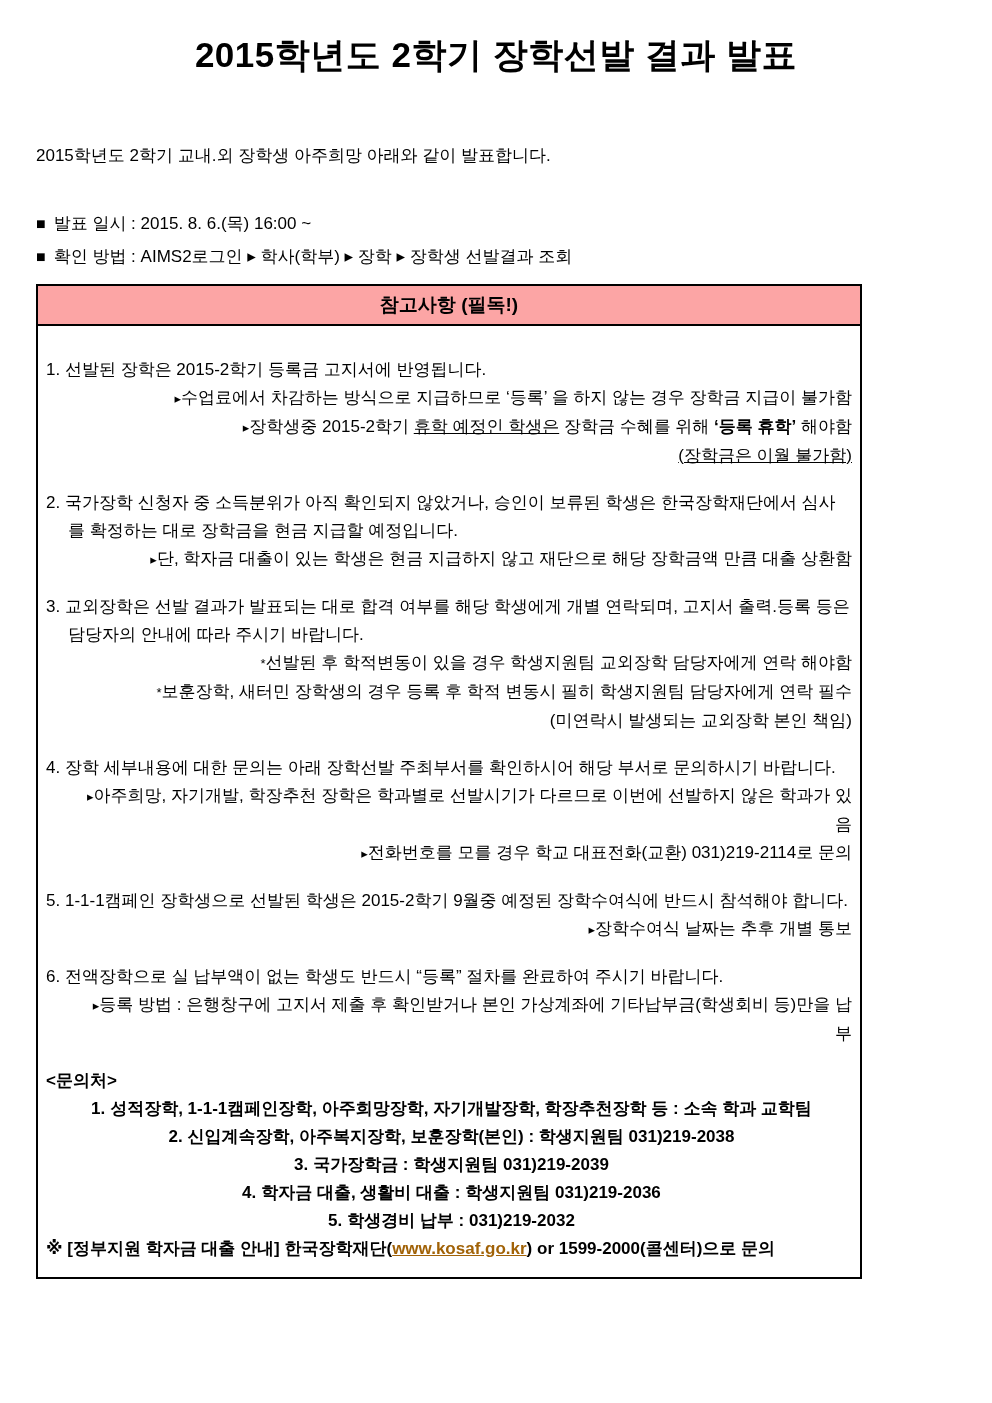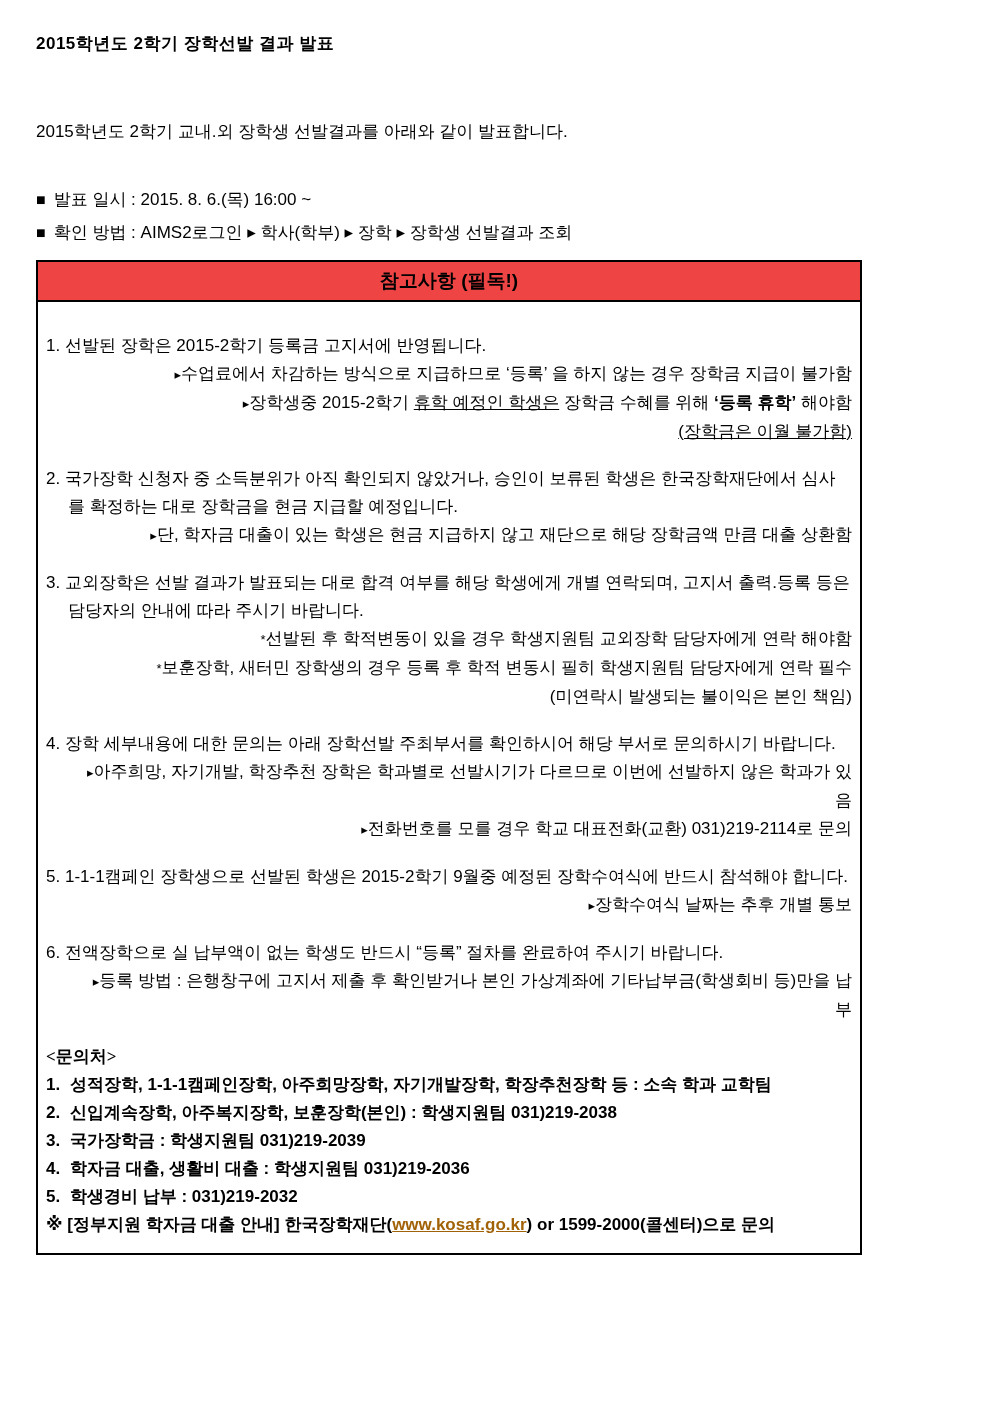--- a/index.html
+++ b/index.html
@@ -3,77 +3,77 @@
 <meta charset="utf-8">
 <style>
   html,body{margin:0;padding:0;background:#ffffff;}
   .page{
     width:992px;min-height:1403px;box-sizing:border-box;
     padding:26px 130px 40px 36px;
     font-family:"Liberation Sans","DejaVu Sans",sans-serif;
     color:#000;
   }
   .title{
-    font-size:17px;font-weight:bold;
+    font-size:35px;font-weight:bold;text-align:center;
     margin:6px -94px 8px 0;letter-spacing:0.5px;
   }
   .intro{font-size:17px;margin:64px 0 38px 0;line-height:26px;}
   .meta{font-size:17px;margin:0;line-height:33px;white-space:nowrap;}
   .meta .sq{display:inline-block;margin-right:8px;font-size:16px;}
   .notice-box{border:2px solid #000;margin-top:11px;background:#fff;}
   .notice-header{
     border-bottom:2px solid #000;
     height:38px;line-height:38px;text-align:center;
     font-weight:bold;font-size:19px;
   }
   .notice-body{padding:30px 8px 14px 8px;font-size:17px;line-height:28px;}
   .item{margin:0 0 19px 0;}
   .head{margin:0;padding-left:22px;text-indent:-22px;word-break:normal;overflow-wrap:break-word;}
   .bullet{margin:0 0 0 24px;padding-left:18px;text-indent:-18px;word-break:normal;overflow-wrap:break-word;text-align:right;}
   .bullet .mk{display:inline-block;width:18px;text-indent:0;font-size:13px;}
   .bullet.cont{text-indent:0;}
   .contacts{margin-top:9px;font-weight:bold;}
-  .c-head{margin:0;font-family:Liberation Serif, serif;}
-  .c-row{margin:0;padding-left:26px;text-indent:-26px;}
+  .c-head{margin:0;}
+  .c-row{margin:0;padding-left:26px;text-indent:-26px;text-align:center;}
   .c-row .num{display:inline-block;width:24px;text-indent:0;}
   .c-note{margin:0;}
 </style>
 </head>
 <body>
 
 <div class="page">
 
   <h1 class="title">2015학년도 2학기 장학선발 결과 발표</h1>
 
-  <p class="intro">2015학년도 2학기 교내.외 장학생 선발결과를 아래와 같이 발표합니다.</p>
+  <p class="intro">2015학년도 2학기 교내.외 장학생 아주희망 아래와 같이 발표합니다.</p>
 
   <p class="meta"><span class="sq">■</span><span>발표 일시 : 2015. 8. 6.(목) 16:00 ~</span></p>
   <p class="meta"><span class="sq">■</span><span>확인 방법 : AIMS2로그인 ▸ 학사(학부) ▸ 장학 ▸ 장학생 선발결과 조회</span></p>
 
   <div class="notice-box">
-    <div class="notice-header" style="background: #ef4444;">참고사항 (필독!)</div>
+    <div class="notice-header" style="background: #fca5a5;">참고사항 (필독!)</div>
     <div class="notice-body">
 
       <div class="item">
         <p class="head"><span class="num">1.</span> <span>선발된 장학은 2015-2학기 등록금 고지서에 반영됩니다.</span></p>
         <p class="bullet"><span class="mk">▸</span><span><span>수업료에서 차감하는 방식으로 지급하므로 ‘등록’ 을 하지 않는 경우 장학금 지급이 불가함</span></span></p>
         <p class="bullet"><span class="mk">▸</span><span><span>장학생중 2015-2학기 </span><span style="text-decoration: underline;">휴학 예정인 학생은</span><span> 장학금 수혜를 위해 </span><span style="font-weight: bold;">‘등록 휴학’</span><span> 해야함</span></span></p>
         <p class="bullet cont"><span><span style="text-decoration: underline;">(장학금은 이월 불가함)</span></span></p>
       </div>
 
       <div class="item">
         <p class="head"><span class="num">2.</span> <span>국가장학 신청자 중 소득분위가 아직 확인되지 않았거나, 승인이 보류된 학생은 한국장학재단에서 심사를 확정하는 대로 장학금을 현금 지급할 예정입니다.</span></p>
         <p class="bullet"><span class="mk">▸</span><span><span>단, 학자금 대출이 있는 학생은 현금 지급하지 않고 재단으로 해당 장학금액 만큼 대출 상환함</span></span></p>
       </div>
 
       <div class="item">
         <p class="head"><span class="num">3.</span> <span>교외장학은 선발 결과가 발표되는 대로 합격 여부를 해당 학생에게 개별 연락되며, 고지서 출력.등록 등은 담당자의 안내에 따라 주시기 바랍니다.</span></p>
         <p class="bullet"><span class="mk">*</span><span><span>선발된 후 학적변동이 있을 경우 학생지원팀 교외장학 담당자에게 연락 해야함</span></span></p>
         <p class="bullet"><span class="mk">*</span><span><span>보훈장학, 새터민 장학생의 경우 등록 후 학적 변동시 필히 학생지원팀 담당자에게 연락 필수</span></span></p>
-        <p class="bullet cont"><span><span>(미연락시 발생되는 불이익은 본인 책임)</span></span></p>
+        <p class="bullet cont"><span><span>(미연락시 발생되는 교외장학 본인 책임)</span></span></p>
       </div>
 
       <div class="item">
         <p class="head"><span class="num">4.</span> <span>장학 세부내용에 대한 문의는 아래 장학선발 주최부서를 확인하시어 해당 부서로 문의하시기 바랍니다.</span></p>
         <p class="bullet"><span class="mk">▸</span><span><span>아주희망, 자기개발, 학장추천 장학은 학과별로 선발시기가 다르므로 이번에 선발하지 않은 학과가 있음</span></span></p>
         <p class="bullet"><span class="mk">▸</span><span><span>전화번호를 모를 경우 학교 대표전화(교환) 031)219-2114로 문의</span></span></p>
       </div>
 
       <div class="item">
         <p class="head"><span class="num">5.</span> <span>1-1-1캠페인 장학생으로 선발된 학생은 2015-2학기 9월중 예정된 장학수여식에 반드시 참석해야 합니다.</span></p>

